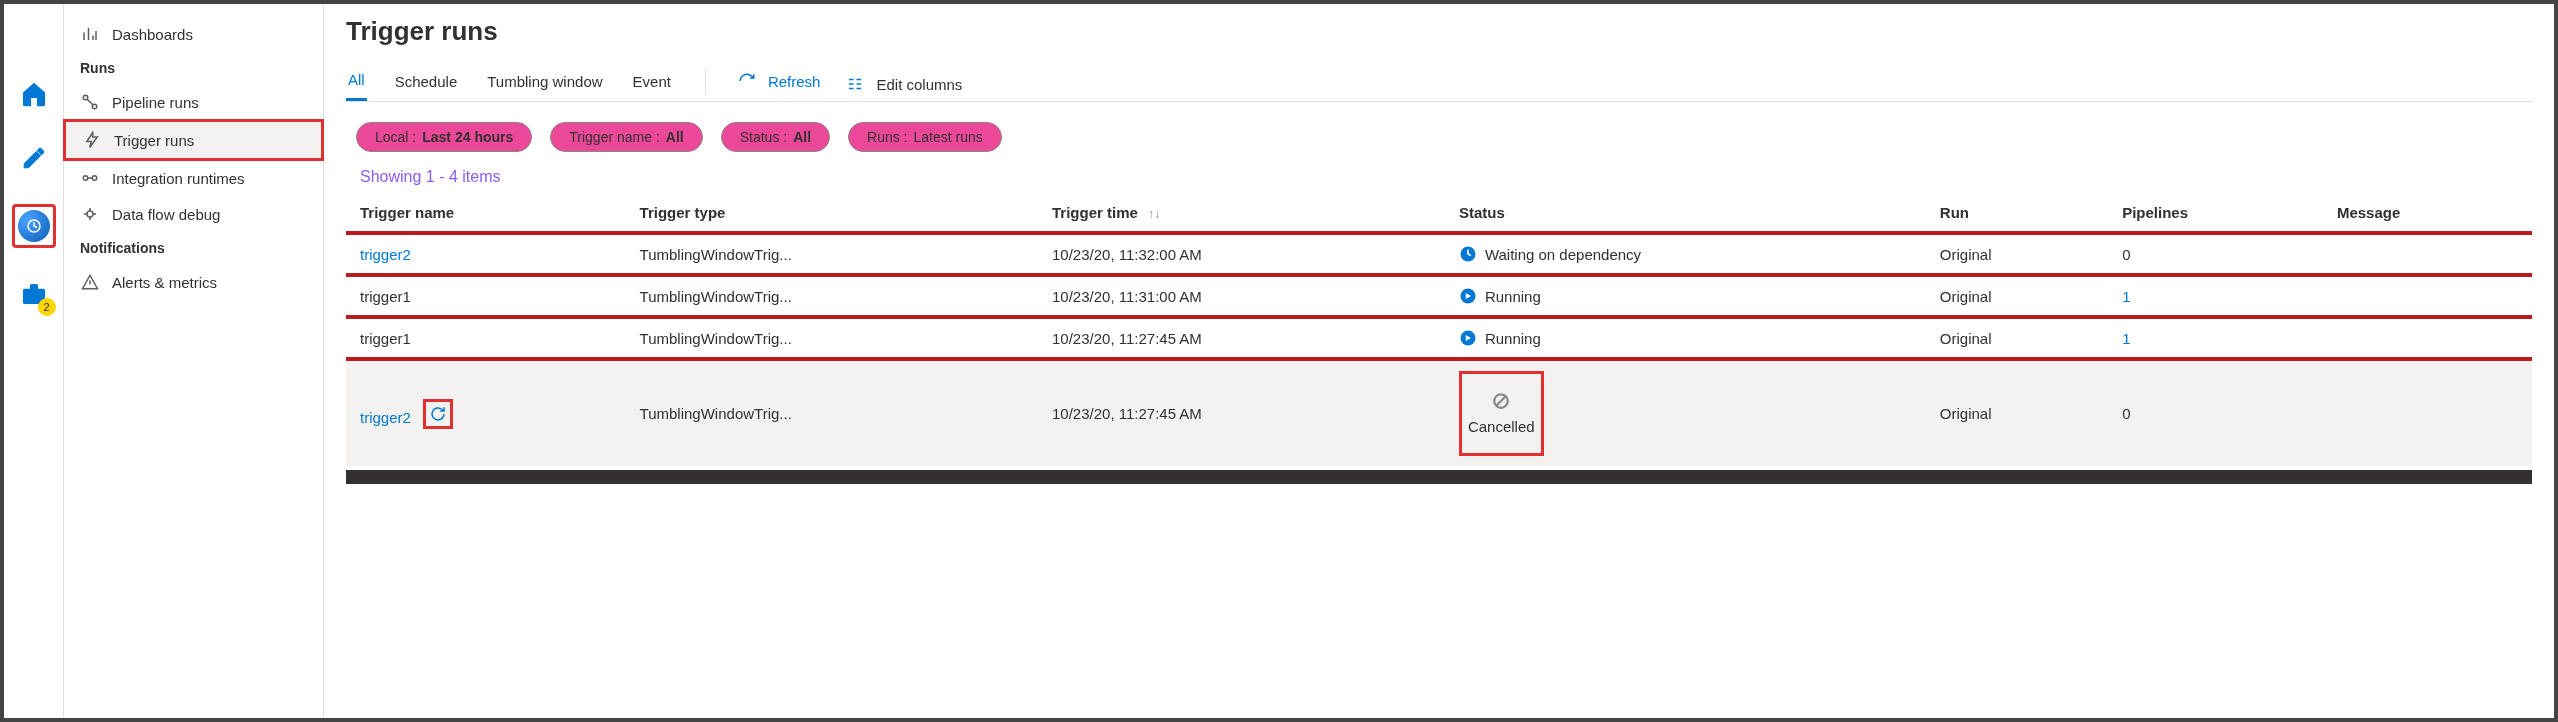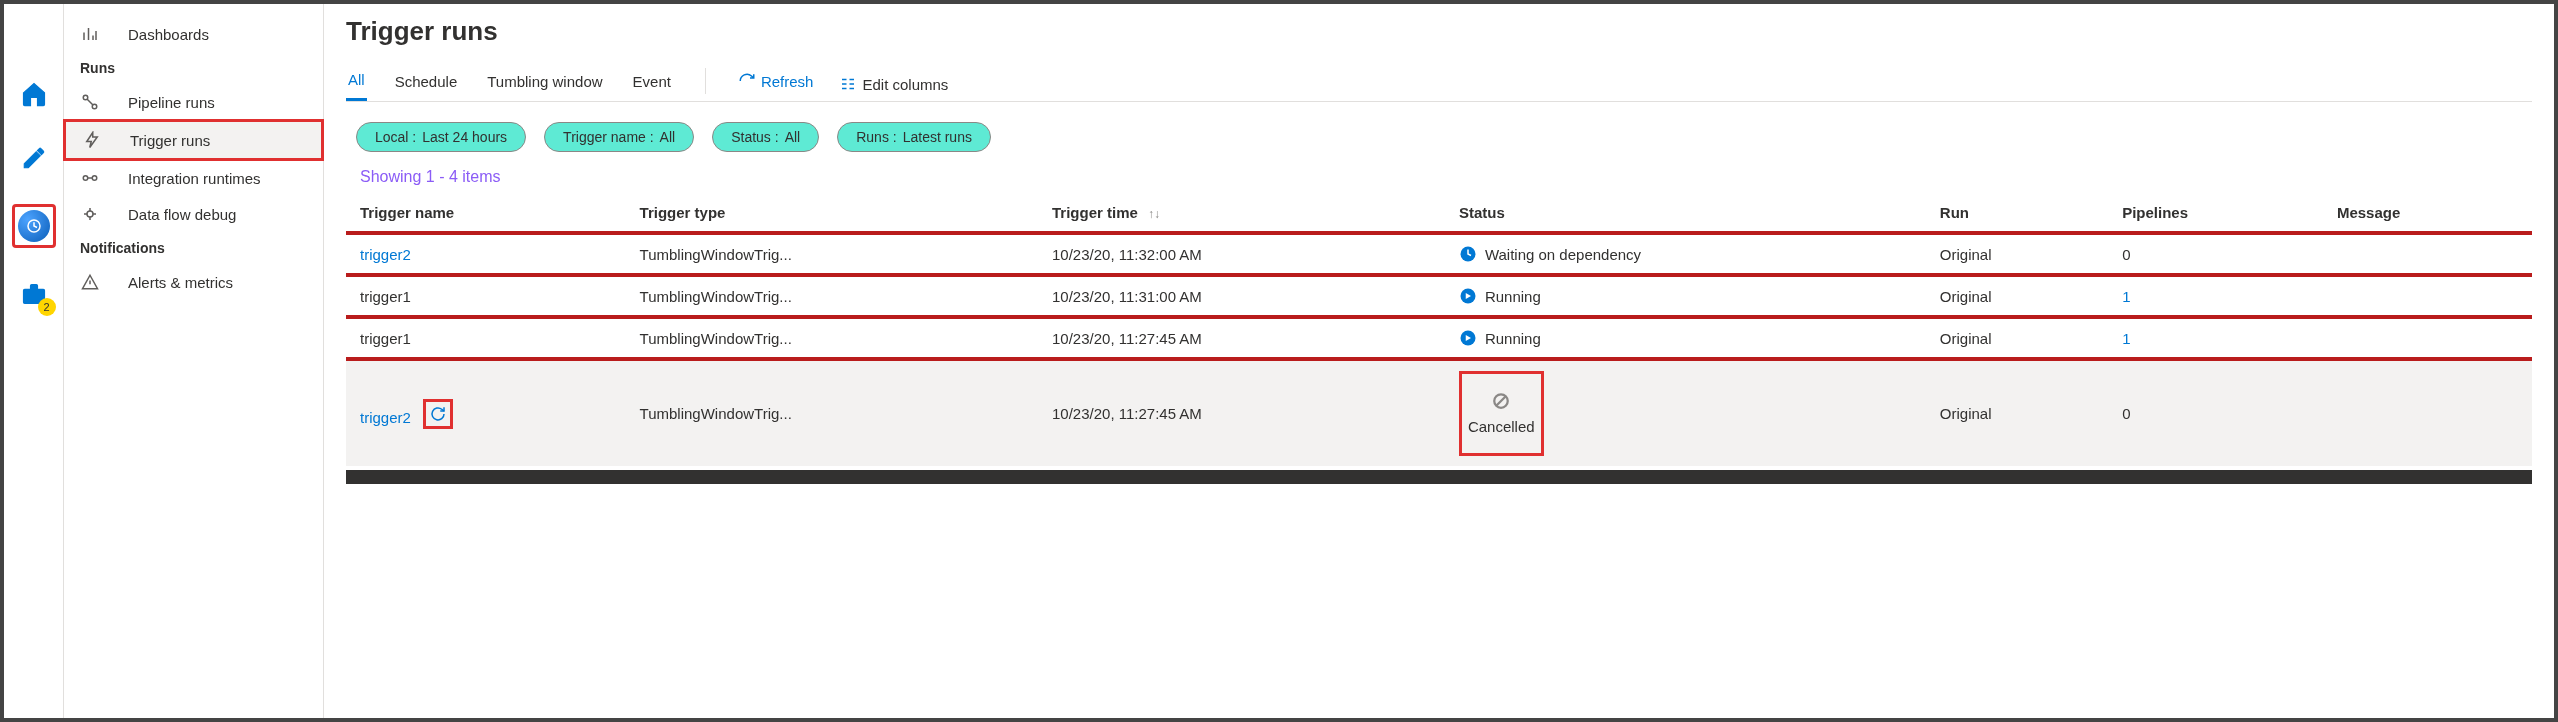--- a/index.html
+++ b/index.html
@@ -59,21 +59,21 @@
 
   
   .nav {
     width: 260px;
     border-right: 1px solid #e1dfdd;
     padding: 12px 0;
   }
   .nav .nav-item, .nav .nav-head {
     display:flex; align-items:center;
     padding: 8px 16px;
-    gap:28px;
+    gap:12px;
     font-size:15px;
   }
   .nav .nav-head { font-weight:600; font-size:14px; color:#323130; margin-top:0;}
   .nav .nav-item { cursor:pointer; color:#323130; }
   .nav .nav-item.active {
     background:#f3f2f1;
     border:3px solid #e03030;
     margin: -1px;
   }
   .nav .nav-icon { width:20px; height:20px; display:flex; align-items:center; justify-content:center; color:#605e5c;}
@@ -83,34 +83,34 @@
   .main { flex:1; padding: 12px 22px; display:flex; flex-direction:column; }
   .title { font-size:26px; font-weight:600; margin-bottom:14px; }
   .tabbar {
     display:flex; align-items:center; gap:26px;
     border-bottom: 1px solid #e1dfdd;
     margin-bottom: 14px;
   }
   .tab { padding:10px 2px; cursor:pointer; font-size:15px; color:#323130; }
   .tab.active { color:#0078d4; border-bottom:3px solid #0078d4; font-weight:400; }
   .tabbar .divider { width:1px; height:26px; background:#e1dfdd; margin:0 6px; }
-  .action { display:flex; align-items:center; gap:5px; color:#0078d4; cursor:pointer; font-size:15px;}
+  .action { display:flex; align-items:center; gap:12px; color:#0078d4; cursor:pointer; font-size:15px;}
   .action.cols { color:#323130;margin-top:6px; }
   .action.cols svg { stroke:#0078d4;}
   .action svg { stroke:#0078d4; }
 
   .pills { display:flex; gap:18px; margin: 6px 0 16px 10px; }
   .pill {
     border:1px solid #8a8886; border-radius:20px;
     padding:6px 18px; font-size:14px;
     display:flex; gap:6px; cursor:pointer;
-    background:#5eead4;
+    background:#ec4899;
   }
   .pill .k { color:#323130; }
-  .pill .v { font-weight:400; }
+  .pill .v { font-weight:700; }
 
   .showing { margin-left:14px; font-size:16px; color:#8b5cf6; margin-bottom:8px;}
 
   table.grid { width:100%; border-collapse:collapse; }
   .grid th {
     text-align:left; font-weight:600; font-size:15px;
     padding:10px 14px; border-bottom:4px solid #b91c1c;
   }
   .grid td { padding:10px 14px; font-size:15px; border-top:4px solid #b91c1c;}
   .grid tr.hover { background:#f3f2f1;}

